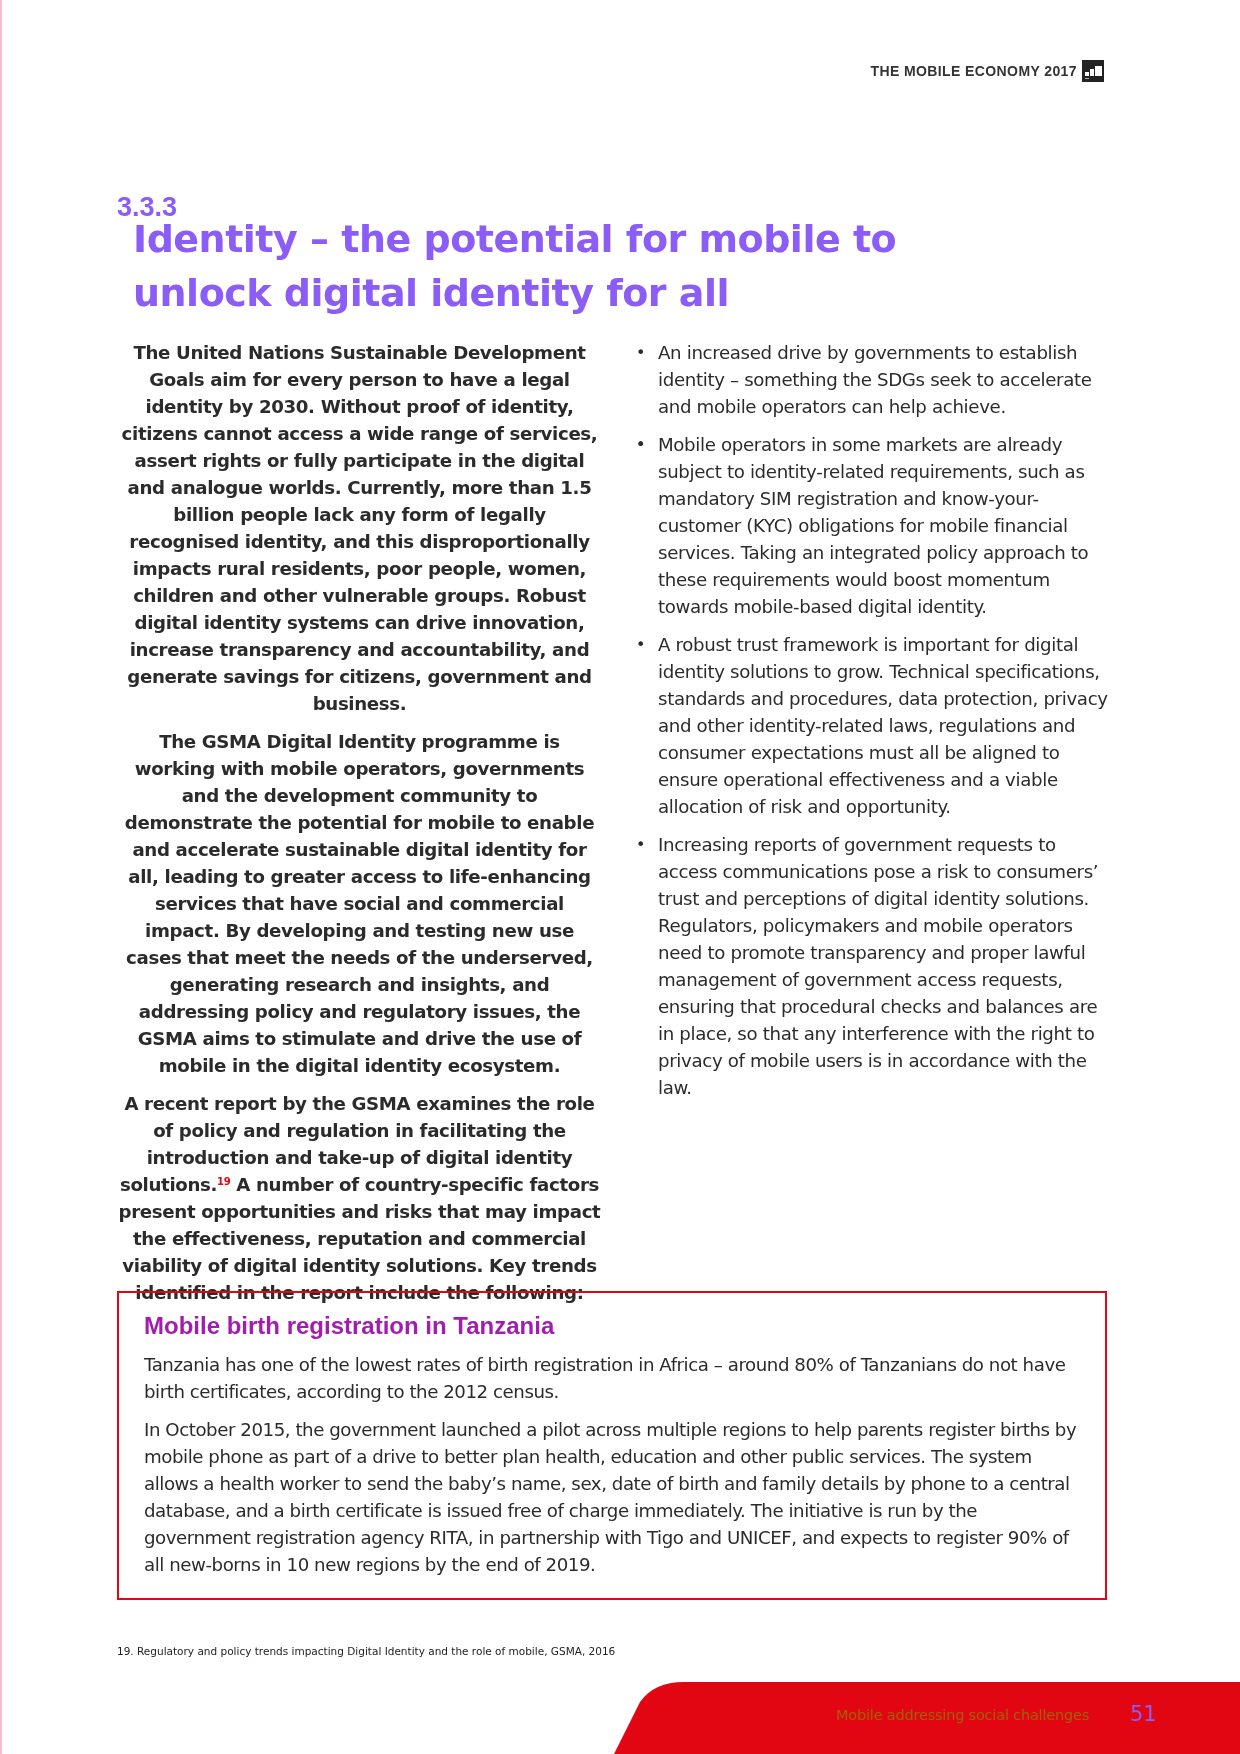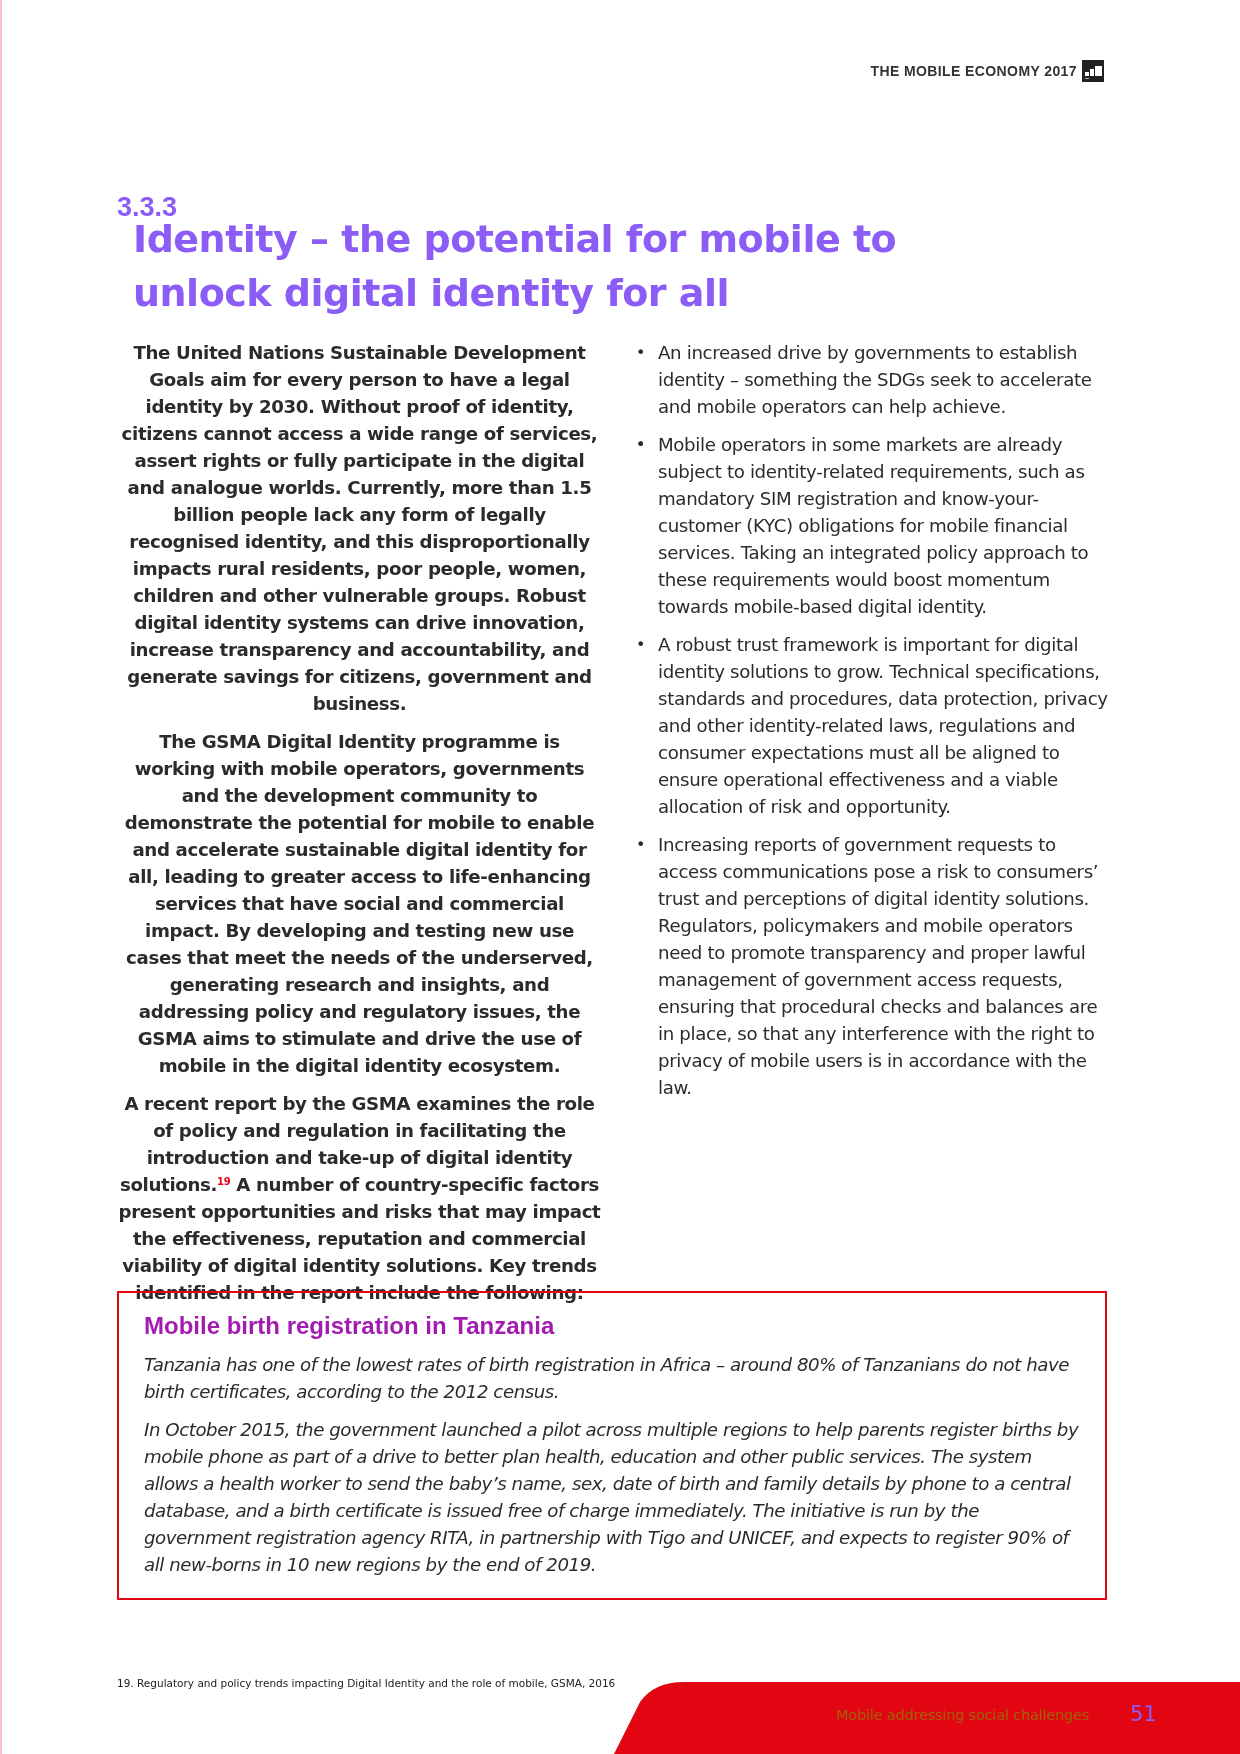--- a/index.html
+++ b/index.html
@@ -56,26 +56,25 @@
   .case-box {
     position:absolute; left:117px; top:1291px; width:990px; height:309px;
     border:2px solid #e20613; box-sizing:border-box;
     padding:18px 24px 0 25px;
   }
   .case-box h3 {
     margin:0 0 10px 0; font-family:"Liberation Sans", sans-serif; font-weight:bold;
     font-size:24px; color:#a21caf; line-height:30px;
   }
   .case-box p {
-    margin:0 0 11px 0; font-size:18.2px; line-height:27px; color:#2b2b2b; letter-spacing:-0.45px;font-style:italic;
+    margin:0 0 11px 0; font-size:18.2px; line-height:27px; color:#2b2b2b; letter-spacing:-0.45px;
   }
   .footnote {
     position:absolute; left:117px; top:1645px; font-size:10.5px; color:#222;
     font-family:"DejaVu Sans", sans-serif;
-    margin-top:32px;
   }
   .footer-band {
     position:absolute; left:614px; top:1682px; width:626px; height:72px;
   }
   .footer-band svg { position:absolute; left:0; top:0; }
   .footer-label {
     position:absolute; left:836px; top:1707px; font-size:14.5px; color:#a16207;
     font-family:"DejaVu Sans", sans-serif; font-weight:normal; letter-spacing:-0.2px;
   }
   .page-num {

